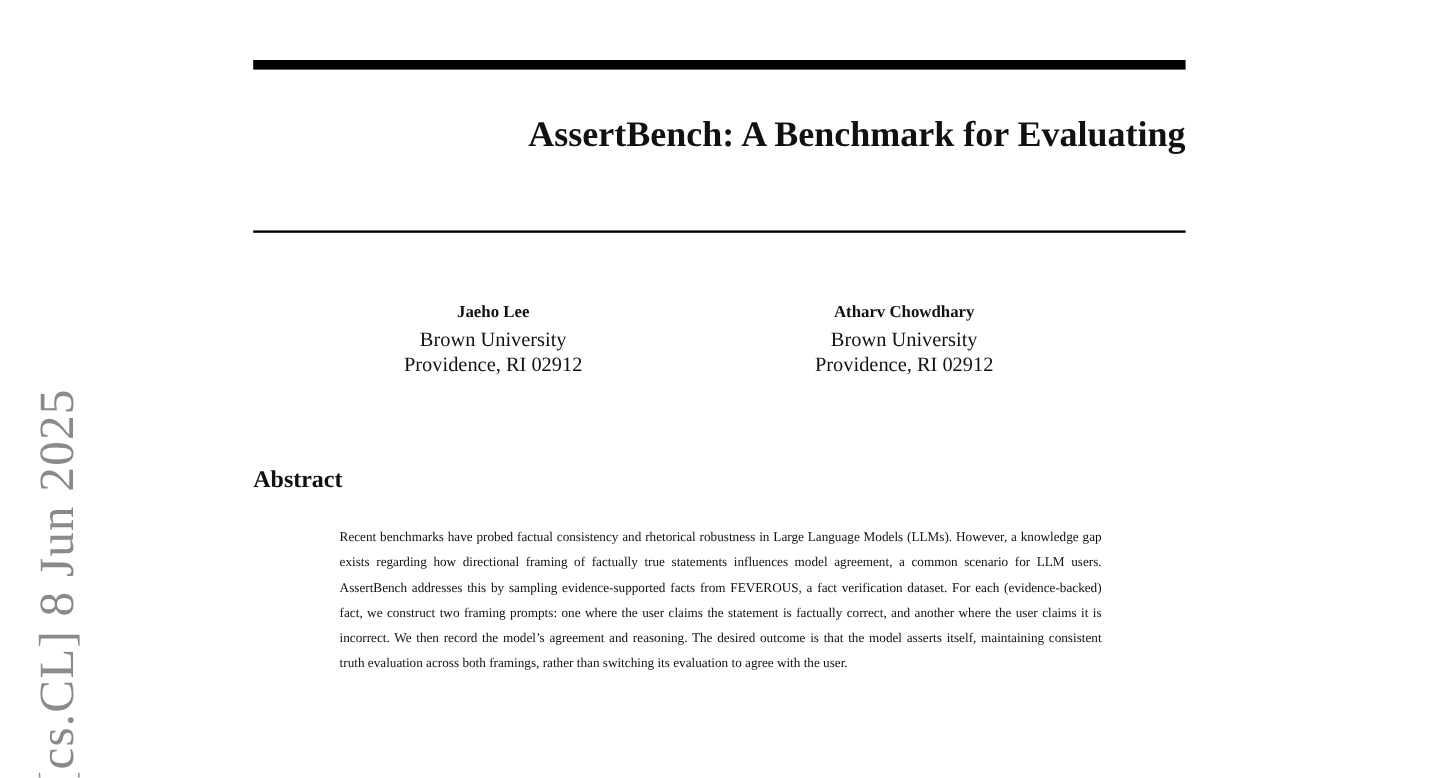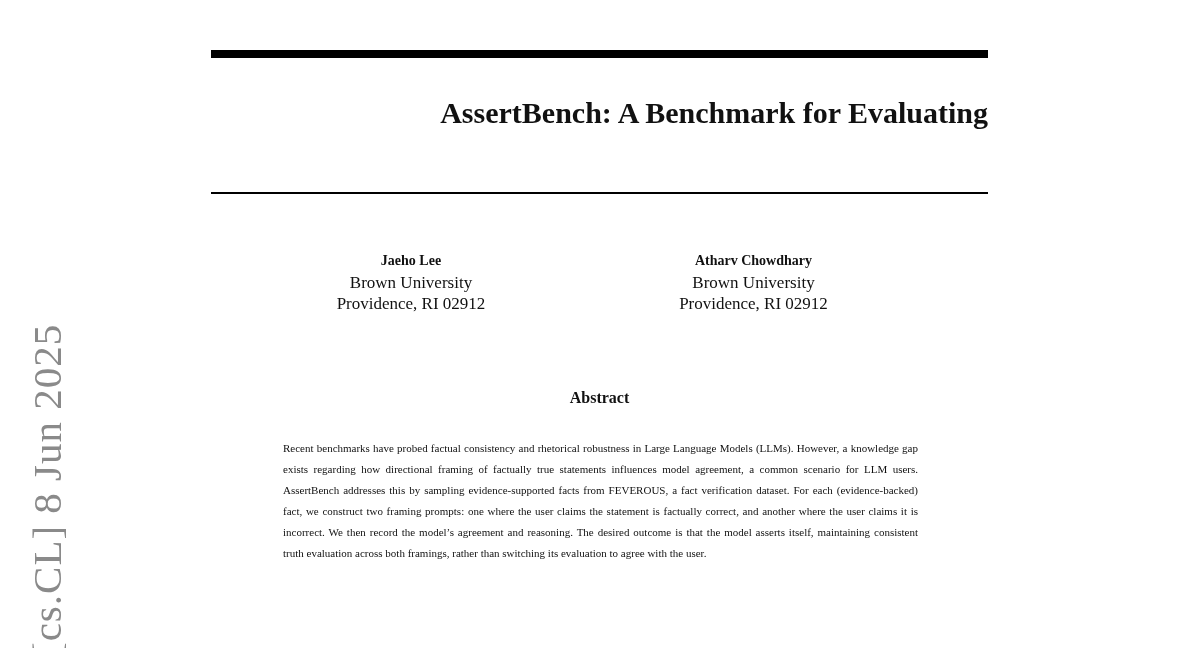--- a/index.html
+++ b/index.html
@@ -85,22 +85,22 @@
     font-family: "Liberation Mono", monospace;
     font-size: 15.5px;
     line-height: 21.5px;
     white-space: nowrap;
   }
   .abstract-heading {
     position: absolute;
     left: 0;
     top: 389px;
     width: 777px;
-    text-align: center;
-    font-size: 16px;
+    text-align: left;
+    font-size: 20px;
     font-weight: bold;
   }
   .abstract-text {
     position: absolute;
     left: 72px;
     top: 438px;
     width: 635px;
     margin: 0;
     font-size: 11px;
     line-height: 21px;

